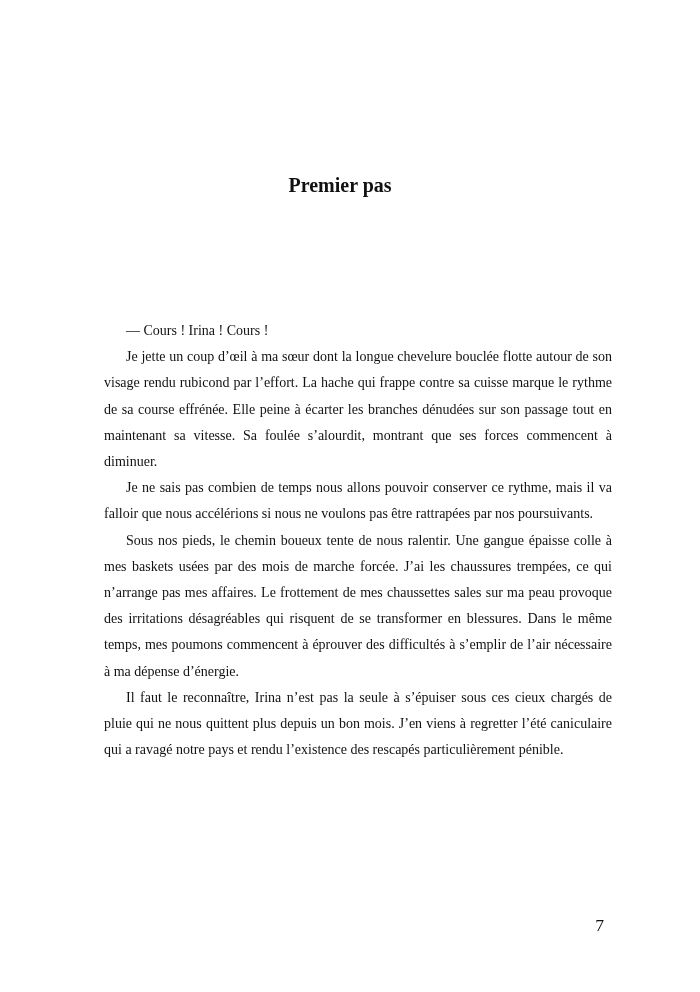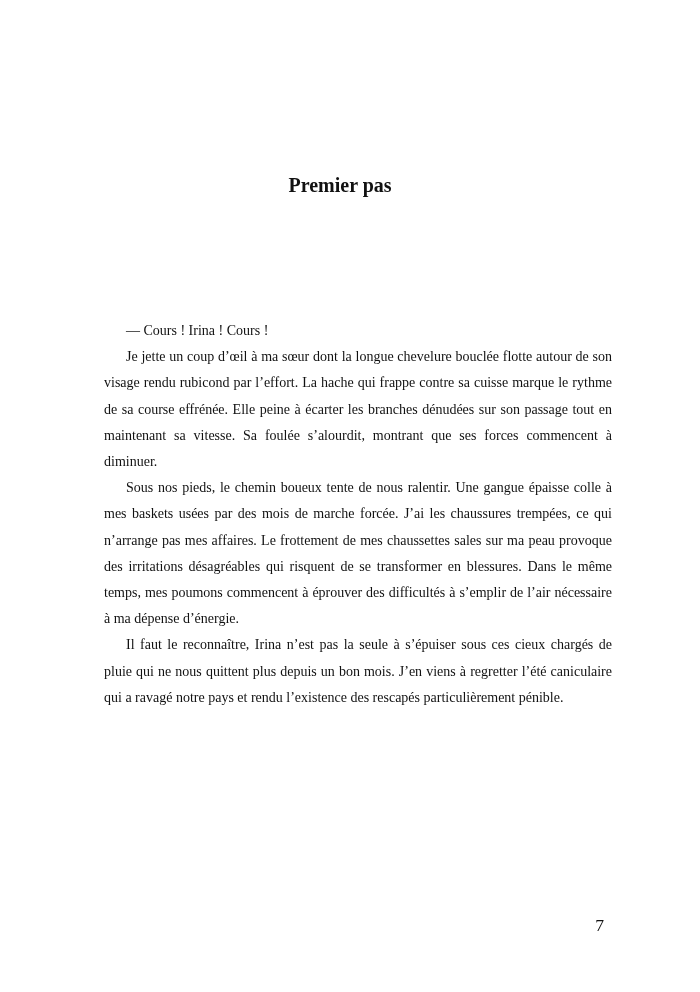--- a/index.html
+++ b/index.html
@@ -54,17 +54,18 @@
 </head>
 <body>
 
 <div class="title-block">
   <span class="title-line">Premier pas</span>
 </div>
 
 <div class="body-text">
   <p>— Cours ! Irina ! Cours !</p>
   <p>Je jette un coup d’œil à ma sœur dont la longue chevelure bouclée flotte autour de son visage rendu rubicond par l’effort. La hache qui frappe contre sa cuisse marque le rythme de sa course effrénée. Elle peine à écarter les branches dénudées sur son passage tout en maintenant sa vitesse. Sa foulée s’alourdit, montrant que ses forces commencent à diminuer.</p>
+  <p>Je ne sais pas combien de temps nous allons pouvoir conserver ce rythme, mais il va falloir que nous accélérions si nous ne voulons pas être rattrapées par nos poursuivants.</p>
   <p>Sous nos pieds, le chemin boueux tente de nous ralentir. Une gangue épaisse colle à mes baskets usées par des mois de marche forcée. J’ai les chaussures trempées, ce qui n’arrange pas mes affaires. Le frottement de mes chaussettes sales sur ma peau provoque des irritations désagréables qui risquent de se transformer en blessures. Dans le même temps, mes poumons commencent à éprouver des difficultés à s’emplir de l’air nécessaire à ma dépense d’énergie.</p>
   <p>Il faut le reconnaître, Irina n’est pas la seule à s’épuiser sous ces cieux chargés de pluie qui ne nous quittent plus depuis un bon mois. J’en viens à regretter l’été caniculaire qui a ravagé notre pays et rendu l’existence des rescapés particulièrement pénible.</p>
 </div>
 
 <div class="page-number">7</div>
 
 </body></html>

